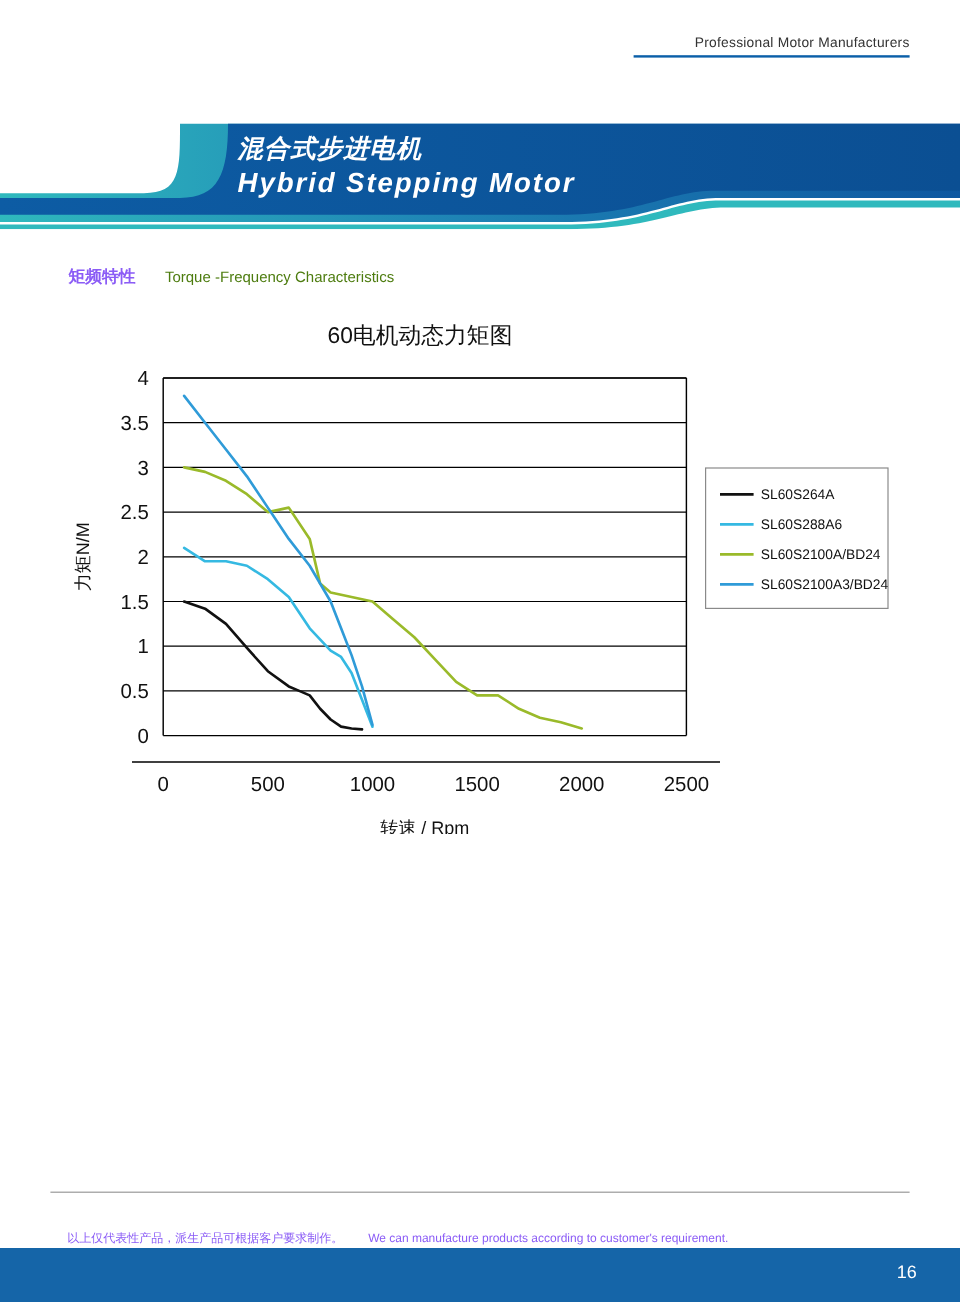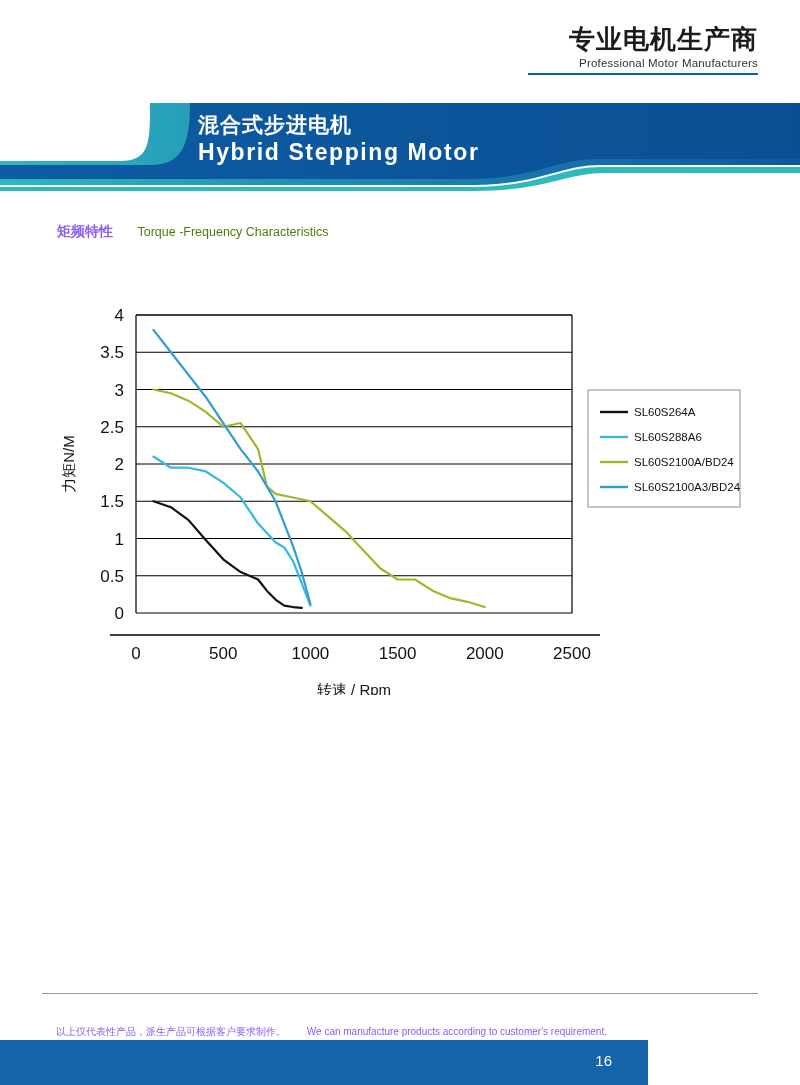--- a/index.html
+++ b/index.html
@@ -50,20 +50,21 @@
     top: 103px;
     width: 800px;
     height: 88px;
   }
   .banner svg { display: block; }
   .banner-text {
     position: absolute;
     left: 198px;
     top: 112px;
     color: #ffffff;
+    font-style: italic;
   }
   .banner-cn {
     font-size: 21px;
     font-weight: bold;
     letter-spacing: 1px;
     line-height: 1.25;
   }
   .banner-en {
     font-size: 23px;
     font-weight: bold;
@@ -142,37 +143,36 @@
     top: 1025px;
     font-size: 10px;
     color: #8b5cf6;
     white-space: nowrap;
   }
   .footer-note .en { margin-left: 18px; }
   .footer-bar {
     position: absolute;
     left: 0;
     top: 1040px;
-    width: 648px;
+    width: 800px;
     height: 45px;
     background: #1565a8;
   }
   .footer-bar .page-num {
     position: absolute;
     right: 36px;
     top: 12px;
     color: #ffffff;
     font-size: 15px;
   }
 </style>
 </head>
 <body>
 
 <div class="brand">
-  <div class="brand-cn">专业电机生产商</div>
   <div class="brand-en">Professional Motor Manufacturers</div>
   <div class="brand-rule"></div>
 </div>
 
 <div class="banner">
   <svg width="800" height="88" viewBox="0 0 800 88" xmlns="http://www.w3.org/2000/svg">
     <defs>
       <linearGradient id="gradTeal" x1="0" y1="0" x2="1" y2="0">
         <stop offset="0%" stop-color="#2fb9bd"></stop>
         <stop offset="45%" stop-color="#1f86b6"></stop>
@@ -192,20 +192,21 @@
   <div class="banner-cn">混合式步进电机</div>
   <div class="banner-en">Hybrid Stepping Motor</div>
 </div>
 
 <div class="section-title">
   <span class="cn">矩频特性</span>
   <span class="en">Torque -Frequency Characteristics</span>
 </div>
 
 <div class="chart-wrap">
+  <div class="chart-title">60电机动态力矩图</div>
   <svg class="chart-svg" id="chart-svg" width="800" height="440" viewBox="0 0 800 440" xmlns="http://www.w3.org/2000/svg">
       <rect x="136" y="60" width="436" height="298" fill="#ffffff"></rect>
       <line x1="136" y1="358" x2="572" y2="358" stroke="#000000" stroke-width="1"></line>
       <line x1="136" y1="320.75" x2="572" y2="320.75" stroke="#000000" stroke-width="1"></line>
       <line x1="136" y1="283.5" x2="572" y2="283.5" stroke="#000000" stroke-width="1"></line>
       <line x1="136" y1="246.25" x2="572" y2="246.25" stroke="#000000" stroke-width="1"></line>
       <line x1="136" y1="209" x2="572" y2="209" stroke="#000000" stroke-width="1"></line>
       <line x1="136" y1="171.75" x2="572" y2="171.75" stroke="#000000" stroke-width="1"></line>
       <line x1="136" y1="134.5" x2="572" y2="134.5" stroke="#000000" stroke-width="1"></line>
       <line x1="136" y1="97.25" x2="572" y2="97.25" stroke="#000000" stroke-width="1"></line>

